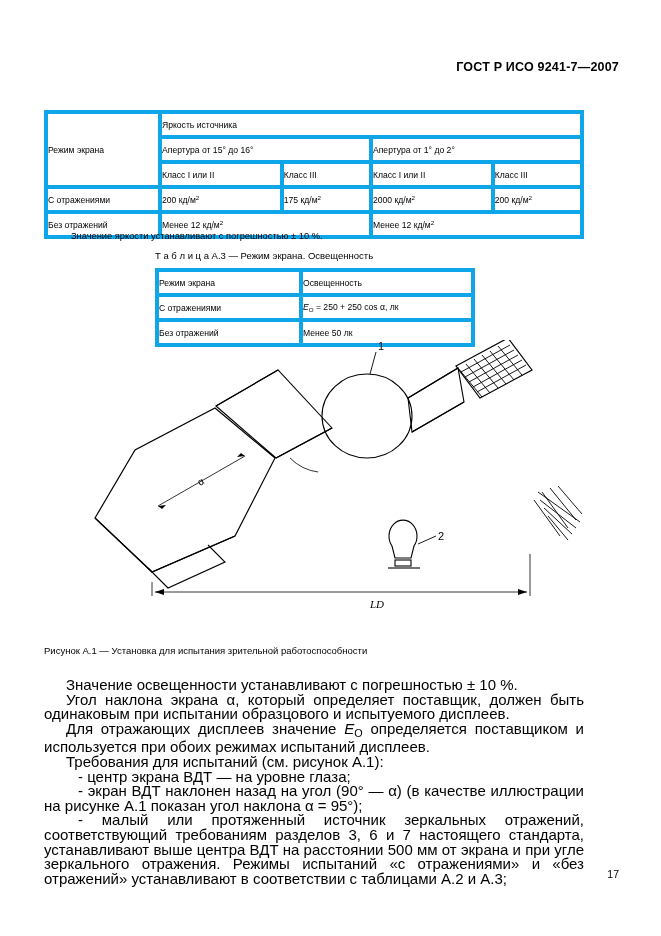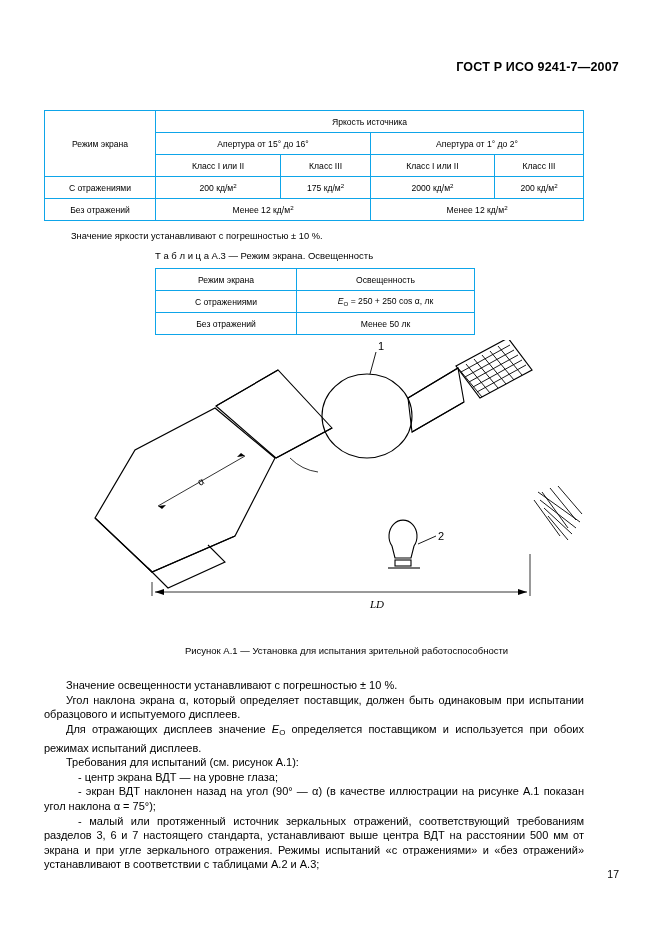--- a/index.html
+++ b/index.html
@@ -37,23 +37,23 @@
     top: 91px;
     font-size: 9.5px;
     letter-spacing: 0.1px;
   }
 
   table {
     border-collapse: collapse;
     font-size: 9px;
   }
   table td, table th {
-    border: 1px solid #0ea5e9;
+    border: 4px solid #0ea5e9;
     padding: 0;
-    text-align: center;
+    text-align: left;
     vertical-align: middle;
     font-weight: normal;
   }
 
   
   .tbl-a2 {
     position: absolute;
     left: 44px;
     top: 110px;
     width: 540px;
@@ -95,32 +95,31 @@
   .fig-legend {
     position: absolute;
     left: 103px;
     top: 623px;
     font-size: 8px;
   }
   .fig-title {
     position: absolute;
     left: 0; right: 12px;
     top: 645px;
-    text-align: center;
     font-size: 9.5px;
     margin-left: 44px;
   }
 
   
   .body-text {
     position: absolute;
     left: 44px;
     top: 678px;
     width: 540px;
-    font-size: 11px;
+    font-size: 15px;
     line-height: 14.6px;
     text-align: justify;
   }
   .body-text p { margin: 0; }
   .ind { text-indent: 22px; }
   .ind2 { text-indent: 34px; }
   .pagenum {
     position: absolute;
     right: 42px;
     bottom: 56px;
@@ -262,19 +261,19 @@
   </div>
 
   <div class="fig-title">Рисунок А.1 — Установка для испытания зрительной работоспособности</div>
 
   <div class="body-text">
     <p class="ind">Значение освещенности устанавливают с погрешностью ± 10 %.</p>
     <p class="ind">Угол наклона экрана α, который определяет поставщик, должен быть одинаковым при испытании образцового и испытуемого дисплеев.</p>
     <p class="ind"><span>Для отражающих дисплеев значение </span><span class="ital">E</span><sub>O</sub><span> определяется поставщиком и используется при обоих режимах испытаний дисплеев.</span></p>
     <p class="ind">Требования для испытаний (см. рисунок А.1):</p>
     <p class="ind2">- центр экрана ВДТ — на уровне глаза;</p>
-    <p class="ind2">- экран ВДТ наклонен назад на угол (90° — α) (в качестве иллюстрации на рисунке А.1 показан угол наклона α = 75°);</p>
+    <p class="ind2">- экран ВДТ наклонен назад на угол (90° — α) (в качестве иллюстрации на рисунке А.1 показан угол наклона α = 95°);</p>
     <p class="ind2">- малый или протяженный источник зеркальных отражений, соответствующий требованиям разделов 3, 6 и 7 настоящего стандарта, устанавливают выше центра ВДТ на расстоянии 500 мм от экрана и при угле зеркального отражения. Режимы испытаний «с отражениями» и «без отражений» устанавливают в соответствии с таблицами А.2 и А.3;</p>
   </div>
 
   <div class="pagenum">17</div>
 
 </div>
 
 </body></html>

